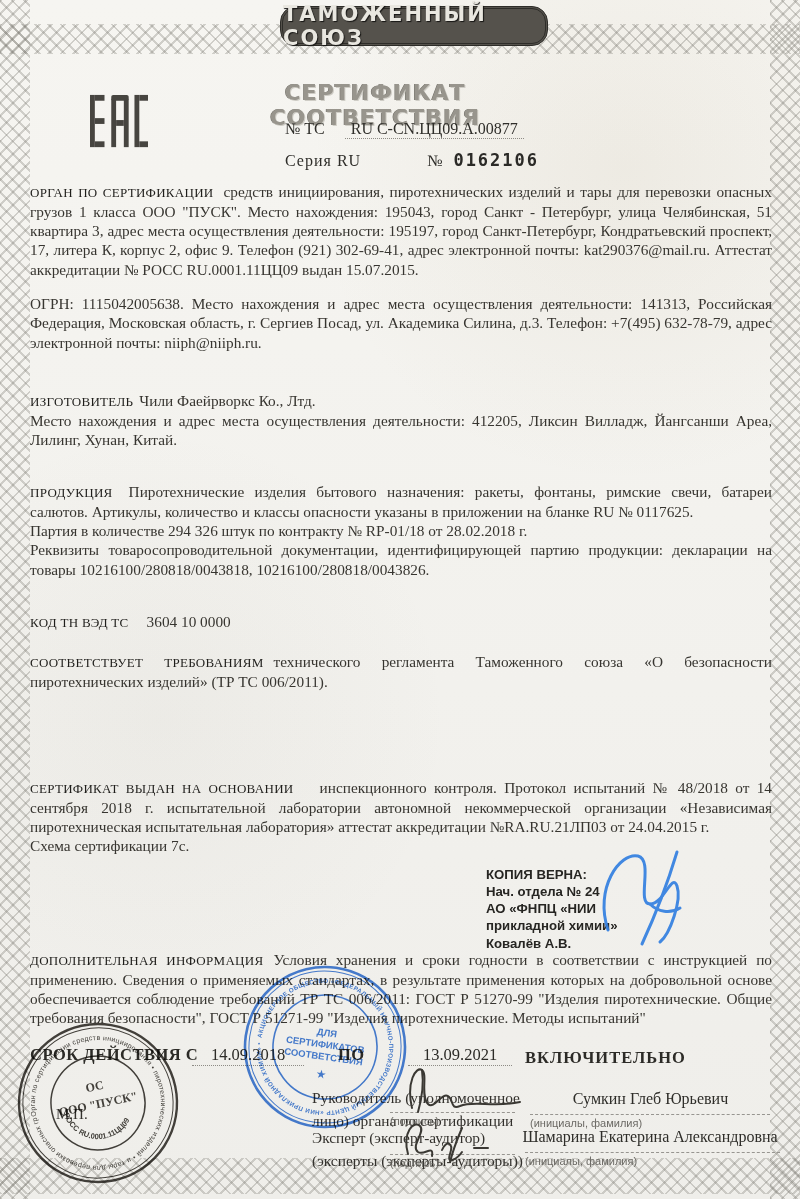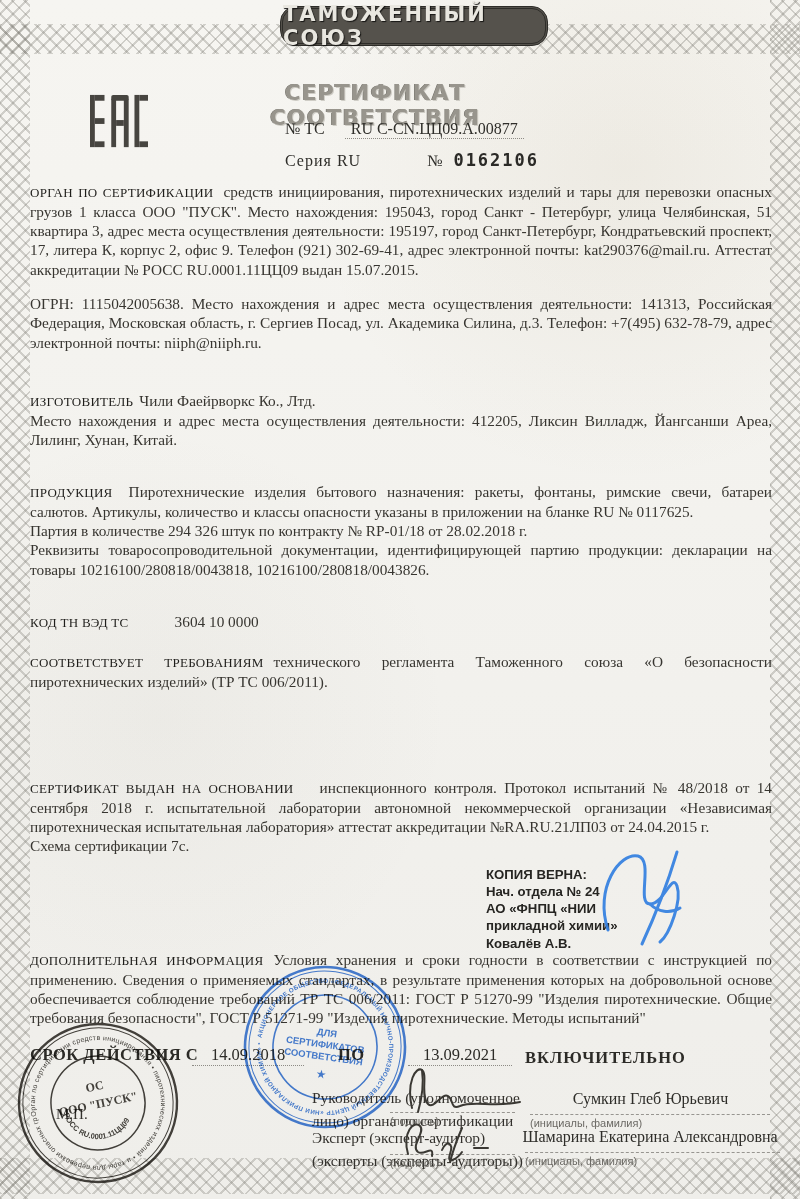--- a/index.html
+++ b/index.html
@@ -99,21 +99,21 @@
     <p>Место нахождения и адрес места осуществления деятельности: 412205, Ликсин Вилладж, Йангсанши Ареа, Лилинг, Хунан, Китай.</p>
   </div>
 
   <div class="sec" style="top:482px;">
     <p><b class="h" style="padding-right:16px;">ПРОДУКЦИЯ</b><span>Пиротехнические изделия бытового назначения: ракеты, фонтаны, римские свечи, батареи салютов. Артикулы, количество и классы опасности указаны в приложении на бланке RU № 0117625.</span></p>
     <p>Партия в количестве 294 326 штук по контракту № RP-01/18 от 28.02.2018 г.</p>
     <p>Реквизиты товаросопроводительной документации, идентифицирующей партию продукции: декларации на товары 10216100/280818/0043818, 10216100/280818/0043826.</p>
   </div>
 
   <div class="sec" style="top:612px;">
-    <p><b class="h">КОД ТН ВЭД ТС</b><span style="margin-left:36px;">3604 10 0000</span></p>
+    <p><b class="h">КОД ТН ВЭД ТС</b><span style="margin-left:8px;">3604 10 0000</span></p>
   </div>
 
   <div class="sec" style="top:652px;">
     <p><b class="h">СООТВЕТСТВУЕТ ТРЕБОВАНИЯМ</b><span>технического регламента Таможенного союза «О безопасности пиротехнических изделий» (ТР ТС 006/2011).</span></p>
   </div>
 
   <div class="sec" style="top:778px;">
     <p><b class="h" style="padding-right:26px;">СЕРТИФИКАТ ВЫДАН НА ОСНОВАНИИ</b><span>инспекционного контроля. Протокол испытаний № 48/2018 от 14 сентября 2018 г. испытательной лаборатории автономной некоммерческой организации «Независимая пиротехническая испытательная лаборатория» аттестат аккредитации №RA.RU.21ЛП03 от 24.04.2015 г.</span></p>
     <p>Схема сертификации 7с.</p>
   </div>

